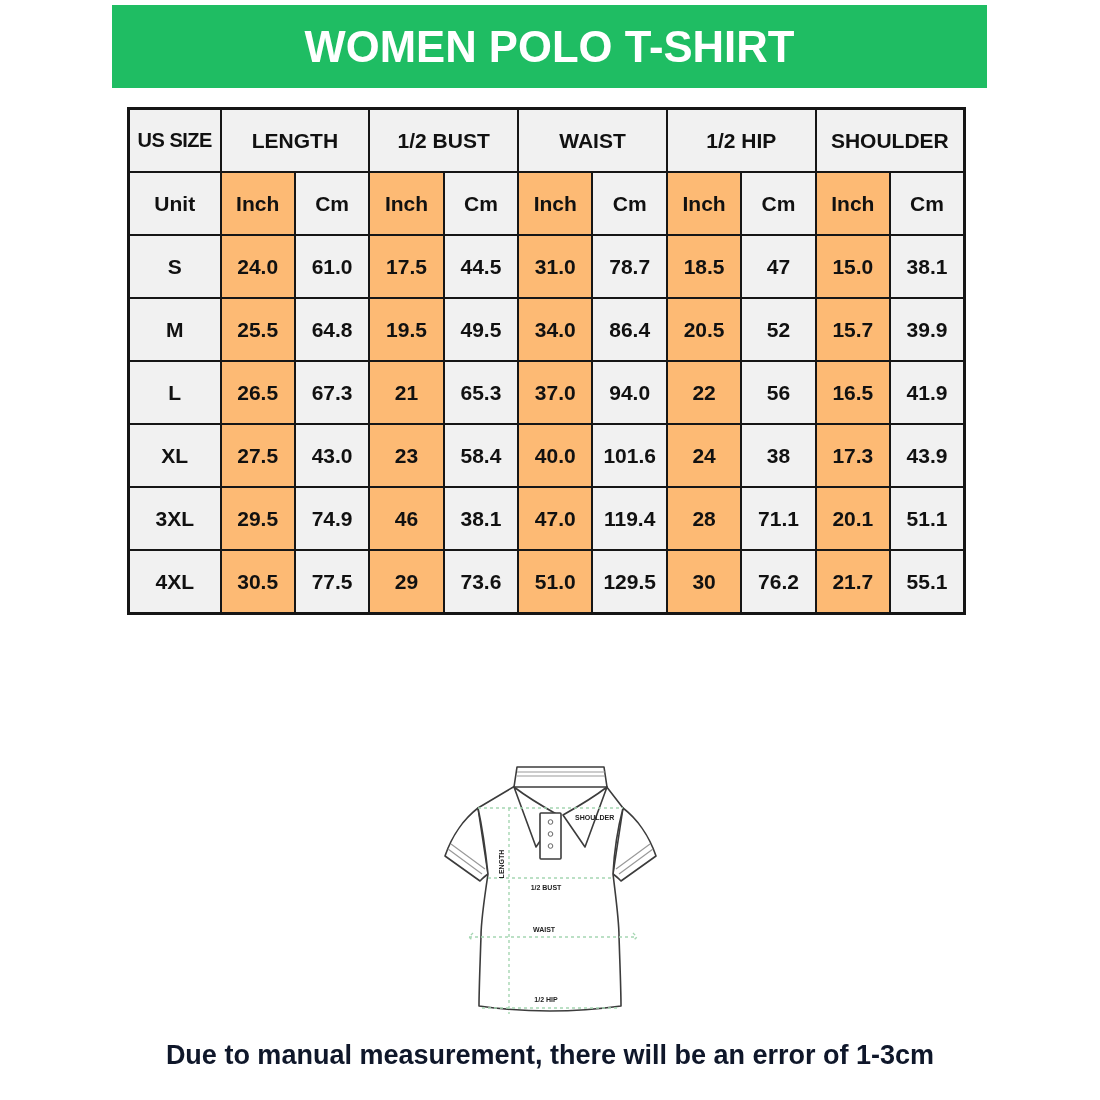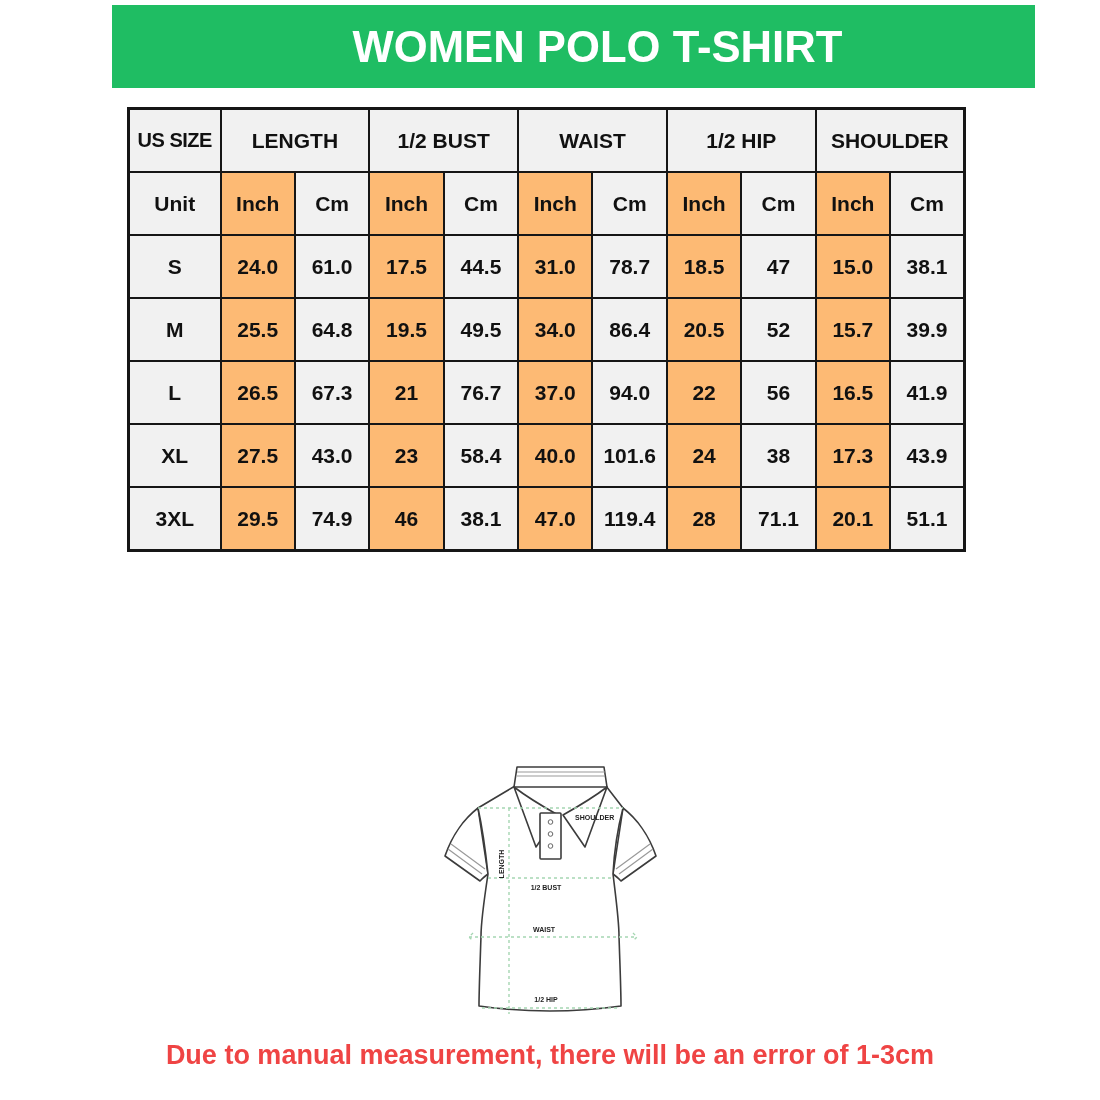--- a/index.html
+++ b/index.html
@@ -2,21 +2,21 @@
 <html><head>
 <meta charset="utf-8">
 <style>
   html,body{margin:0;padding:0;}
   body{
     width:1100px;height:1100px;position:relative;background:#ffffff;
     font-family:"Liberation Sans", sans-serif;overflow:hidden;
   }
   .banner{
     position:absolute;left:112px;top:5px;width:875px;height:83px;
-    background:#1fbd63;display:flex;align-items:center;justify-content:center;padding-left:48px;
+    background:#1fbd63;display:flex;align-items:center;justify-content:center;
   }
   .banner-title{
     color:#ffffff;font-weight:bold;font-size:45px;letter-spacing:0px;
     transform:scaleX(0.97);white-space:nowrap;
   }
   table.size-chart{
     position:absolute;left:127px;top:107px;width:836px;
     border-collapse:collapse;table-layout:fixed;
     border:3px solid #161616;
   }
@@ -106,21 +106,21 @@
         <td class="w">20.5</td>
         <td class="g">52</td>
         <td class="w">15.7</td>
         <td class="g">39.9</td>
       </tr>
       <tr>
         <td class="g">L</td>
         <td class="w">26.5</td>
         <td class="g">67.3</td>
         <td class="w">21</td>
-        <td class="g">76.7</td>
+        <td class="g">65.3</td>
         <td class="w">37.0</td>
         <td class="g">94.0</td>
         <td class="w">22</td>
         <td class="g">56</td>
         <td class="w">16.5</td>
         <td class="g">41.9</td>
       </tr>
       <tr>
         <td class="g">XL</td>
         <td class="w">27.5</td>
@@ -140,20 +140,33 @@
         <td class="g">74.9</td>
         <td class="w">46</td>
         <td class="g">38.1</td>
         <td class="w">47.0</td>
         <td class="g">119.4</td>
         <td class="w">28</td>
         <td class="g">71.1</td>
         <td class="w">20.1</td>
         <td class="g">51.1</td>
       </tr>
+      <tr>
+        <td class="g">4XL</td>
+        <td class="w">30.5</td>
+        <td class="g">77.5</td>
+        <td class="w">29</td>
+        <td class="g">73.6</td>
+        <td class="w">51.0</td>
+        <td class="g">129.5</td>
+        <td class="w">30</td>
+        <td class="g">76.2</td>
+        <td class="w">21.7</td>
+        <td class="g">55.1</td>
+      </tr>
     </tbody>
 </table>
 
 <svg class="diagram" viewBox="0 0 260 285">
 
   <path class="shirt-line" d="M53 51 C40 61 27 78 20 99 L55 124 C58 121 60 119 63 117 Z"></path>
   <path class="shirt-line" d="M198 51 C211 61 224 78 231 99 L196 124 C193 121 191 119 188 117 Z"></path>
   <path class="trim" d="M23 92 L57 117 M26 87 L60 112"></path>
   <path class="trim" d="M228 92 L194 117 M225 87 L191 112"></path>
 
@@ -183,13 +196,13 @@
   <path class="dash" d="M48 176 L44 180 L48 184 M208 176 L212 180 L208 184" stroke-dasharray="none" stroke="#a5d6b2"></path>
   <line class="dash" x1="57" y1="251" x2="194" y2="251" stroke="#a5d6b2"></line>
 
   <text class="diag-label" x="150" y="63">SHOULDER</text>
   <text class="diag-label" x="79" y="107" text-anchor="middle" transform="rotate(-90 79 107)">LENGTH</text>
   <text class="diag-label" x="121" y="133" text-anchor="middle">1/2 BUST</text>
   <text class="diag-label" x="119" y="175" text-anchor="middle">WAIST</text>
   <text class="diag-label" x="121" y="245" text-anchor="middle">1/2 HIP</text>
 </svg>
 
-<div class="footnote" style="color: #ef4444;">Due to manual measurement, there will be an error of 1-3cm</div>
+<div class="footnote" style="color: #0f172a;">Due to manual measurement, there will be an error of 1-3cm</div>
 
 </body></html>

